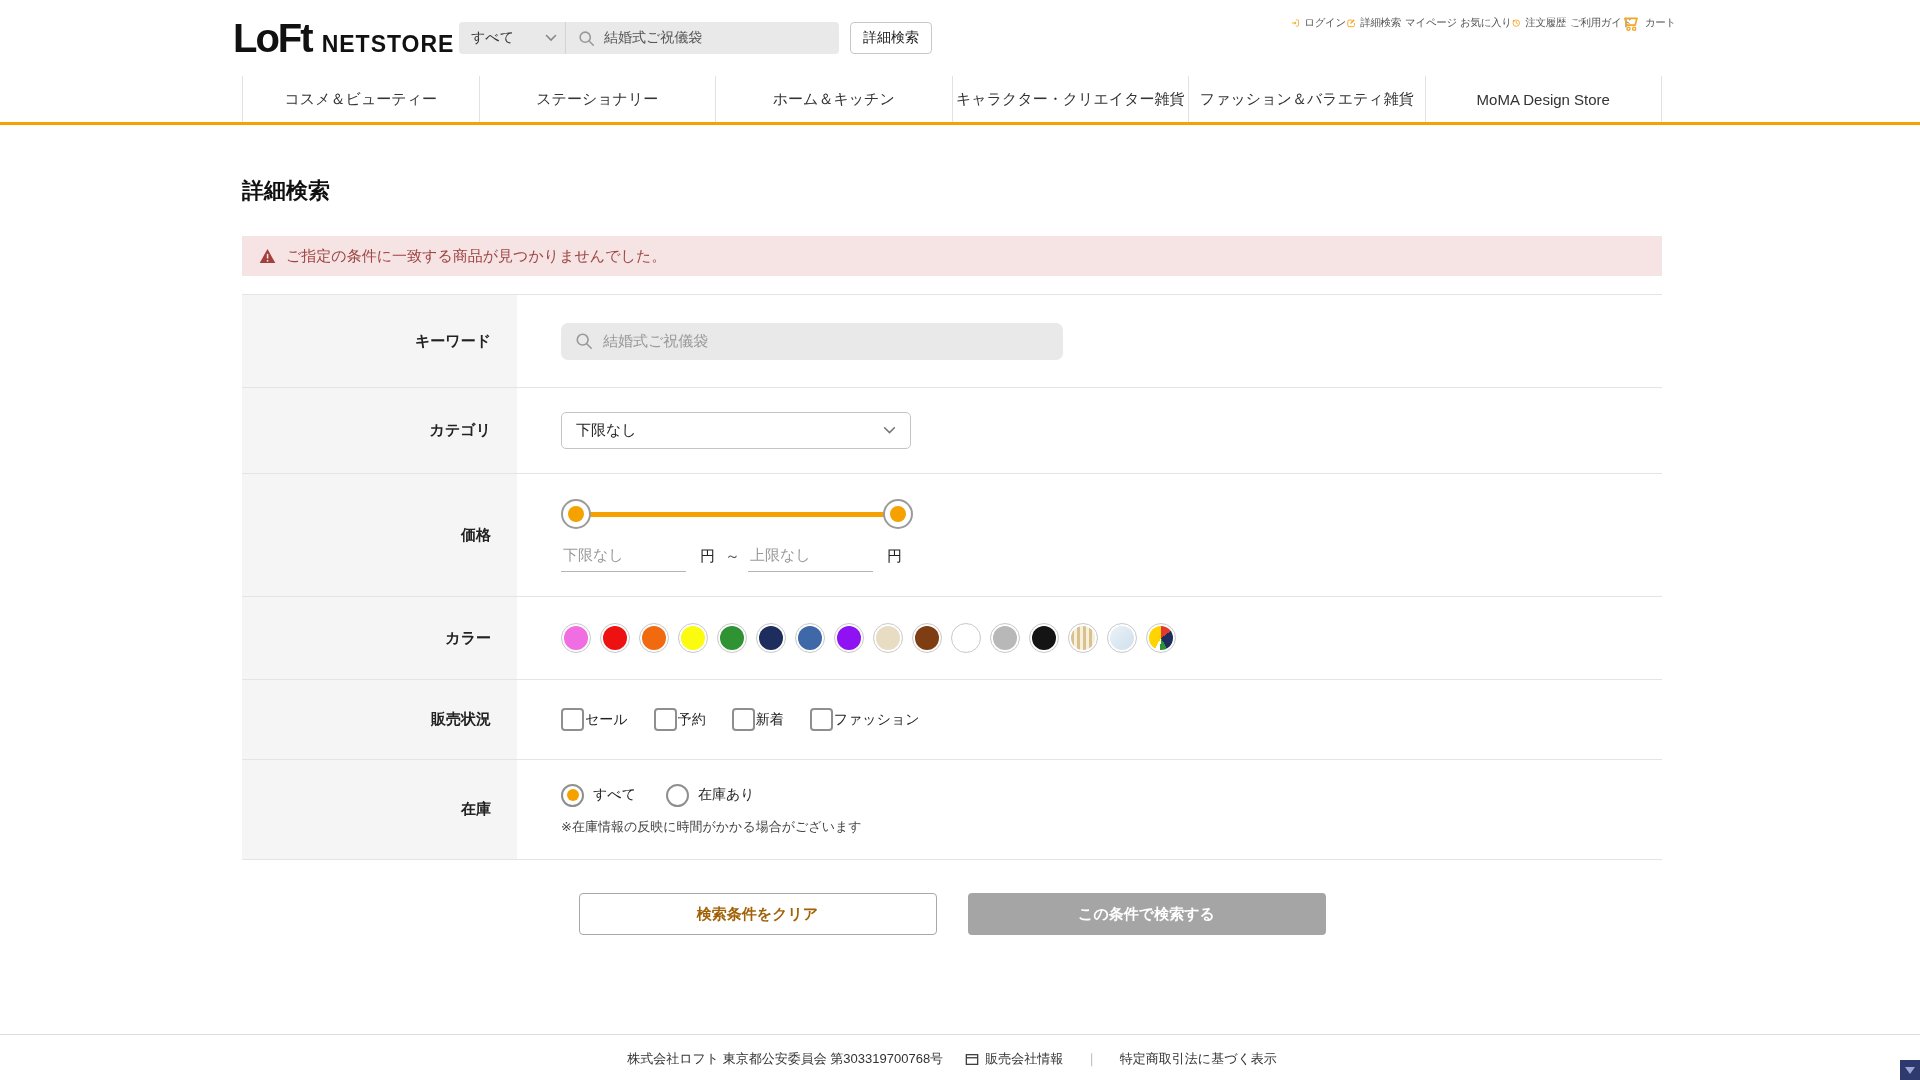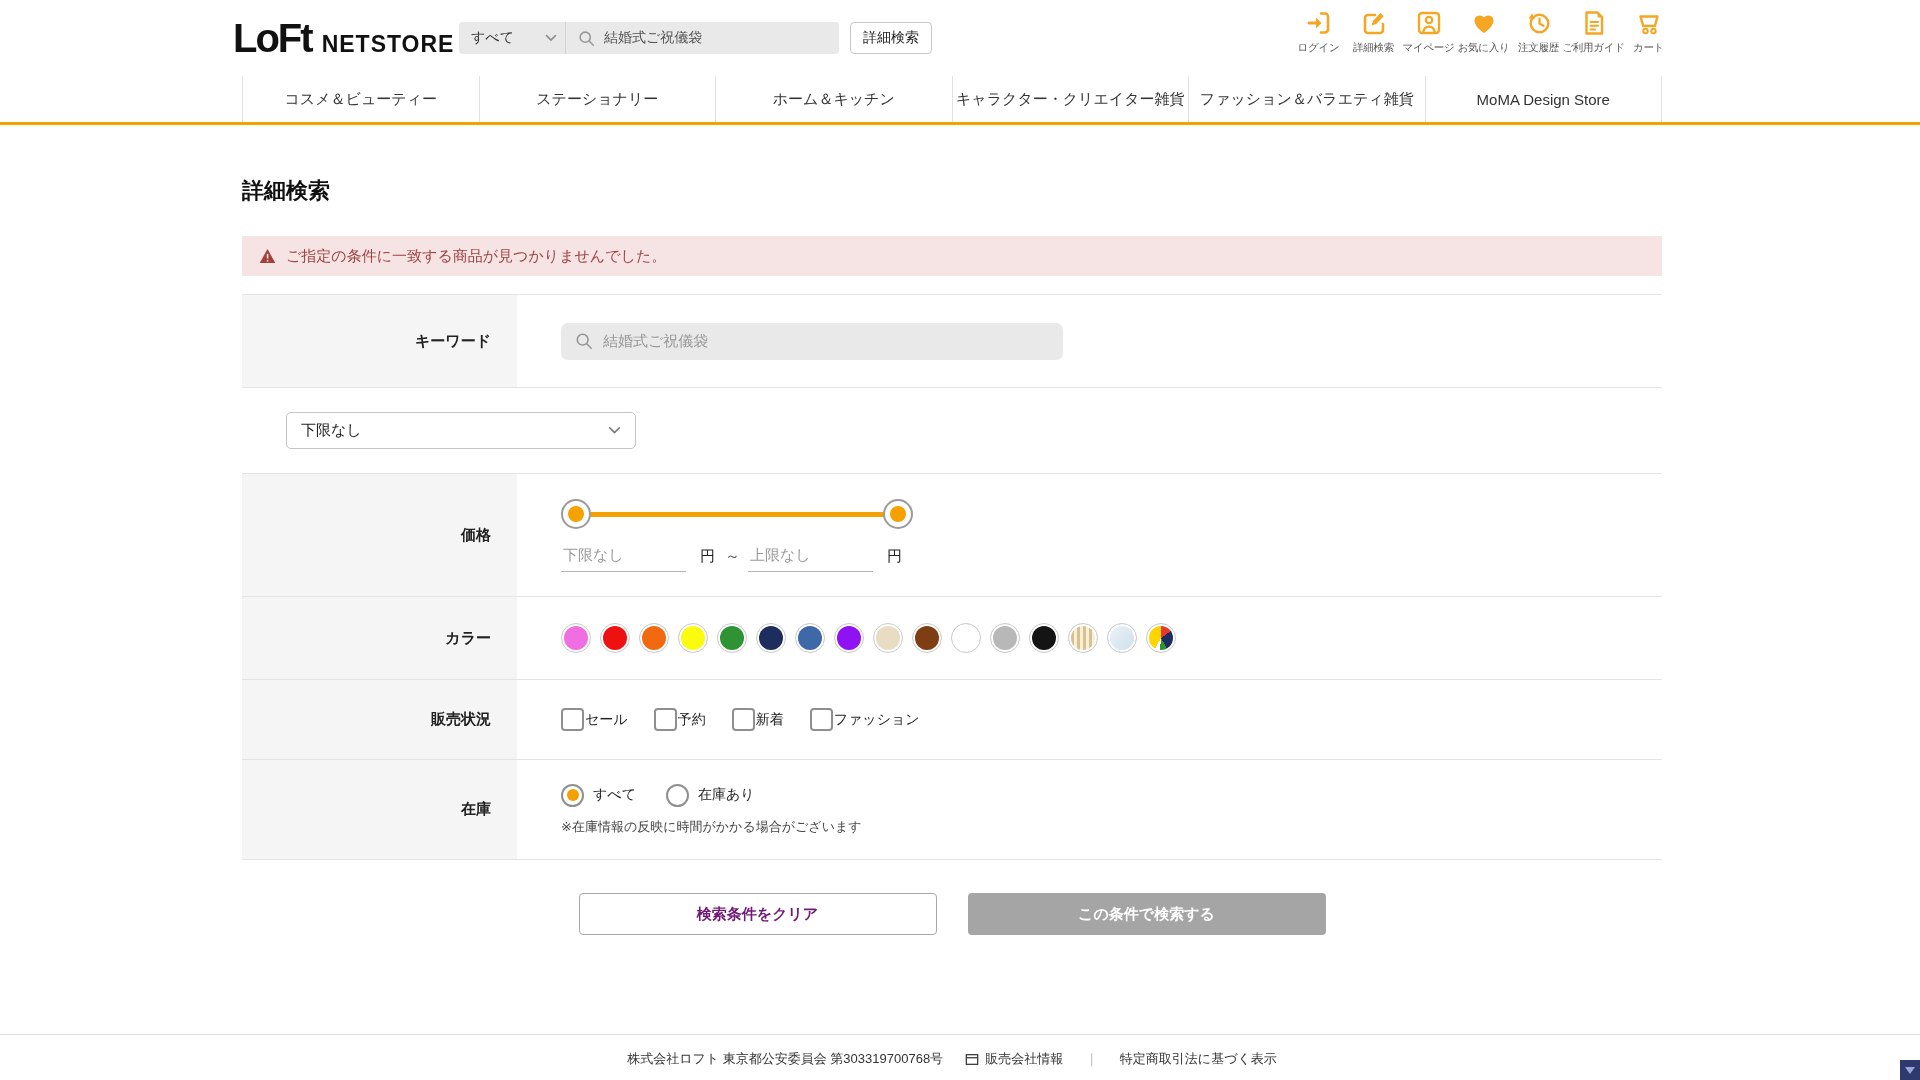--- a/index.html
+++ b/index.html
@@ -17,21 +17,21 @@
     display:flex; align-items:center; padding:0 8px 0 12px; font-size:14px; color:#333;
     border-right:1px solid #d3d3d3; cursor:pointer; }
   .scope svg { margin-left:auto; }
   .sbox { width:273px; height:32px; background:#e9e9e9; border-radius:0 4px 4px 0;
     display:flex; align-items:center; gap:9px; padding:0 12px; font-size:14px; color:#555; }
   .detail-btn { margin-left:11px; width:82px; height:32px; background:#fff; border:1px solid #c9c9c9;
     border-radius:4px; font-size:14px; color:#222; cursor:pointer;
     font-family:"Liberation Sans","DejaVu Sans",sans-serif; }
 
   .hicons { position:absolute; right:244px; top:9px; display:flex; }
-  .hicon { width:55px; display:flex; flex-direction:column; align-items:center; gap:4px; cursor:pointer;justify-content:space-between; }
+  .hicon { width:55px; display:flex; align-items:center; gap:4px; cursor:pointer;justify-content:space-between; }
   .hicon svg { width:28px; height:28px; }
   .hicon .lbl { font-size:10.5px; color:#555; white-space:nowrap; letter-spacing:-0.3px; }
 
   
   .nav { height:49px; border-bottom:3px solid #F5A100; background:#fff; }
   .nav-inner { width:1420px; margin-left:242px; height:46px; display:flex; }
   .nav-item { flex:1; display:flex; align-items:center; justify-content:center;
     font-size:15px; color:#333; border-left:1px solid #e2e2e2; cursor:pointer; white-space:nowrap; }
   .nav-item:last-child { border-right:1px solid #e2e2e2; }
 
@@ -81,21 +81,21 @@
   .radios { display:flex; align-items:center; gap:30px; }
   .radio { display:flex; align-items:center; gap:9px; font-size:14px; color:#222; cursor:pointer; }
   .rdot { width:23px; height:23px; border:2px solid #8f8f8f; border-radius:50%; background:#fff;
     display:flex; align-items:center; justify-content:center; }
   .rdot.on i { width:12px; height:12px; border-radius:50%; background:#F5A100; display:block; }
   .stock-note { margin-top:11px; font-size:13px; color:#444; }
 
   .actions { margin-top:33px; display:flex; justify-content:center; gap:31px; }
   .btn { width:358px; height:42px; border-radius:4px; font-size:15px; font-weight:bold; cursor:pointer;
     font-family:"Liberation Sans","DejaVu Sans",sans-serif; }
-  .btn-clear { background:#fff; border:1px solid #a8a8a8; color:#701a75; }
+  .btn-clear { background:#fff; border:1px solid #a8a8a8; color:#a16207; }
   .btn-search { background:#a5a5a5; border:none; color:#fff; }
 
   
   .footer { margin-top:99px; border-top:1px solid #ddd; }
   .footer-inner { width:1420px; margin-left:242px; padding:15px 0; display:flex;
     justify-content:center; align-items:center; gap:22px; font-size:13px; color:#333; }
   .flink { display:flex; align-items:center; gap:6px; cursor:pointer; }
   .fdiv { color:#aaa; }
 
   
@@ -218,20 +218,21 @@
           <svg width="18" height="18" viewBox="0 0 20 20">
               <circle cx="8.5" cy="8.5" r="6" fill="none" stroke="#999" stroke-width="1.8"></circle>
               <path d="M13 13l5 5" stroke="#999" stroke-width="1.8" stroke-linecap="round"></path>
             </svg>
           <span>結婚式ご祝儀袋</span>
         </div>
       </div>
     </div>
 
     <div class="frow row-category">
+      <div class="flabel">カテゴリ</div>
       <div class="fcontent">
         <div class="cat-select">
           <span>下限なし</span>
           <svg width="13" height="9" viewBox="0 0 12 8">
               <path d="M1.5 1.5L6 6l4.5-4.5" fill="none" stroke="#777" stroke-width="1.5" stroke-linecap="round"></path>
             </svg>
         </div>
       </div>
     </div>
 

